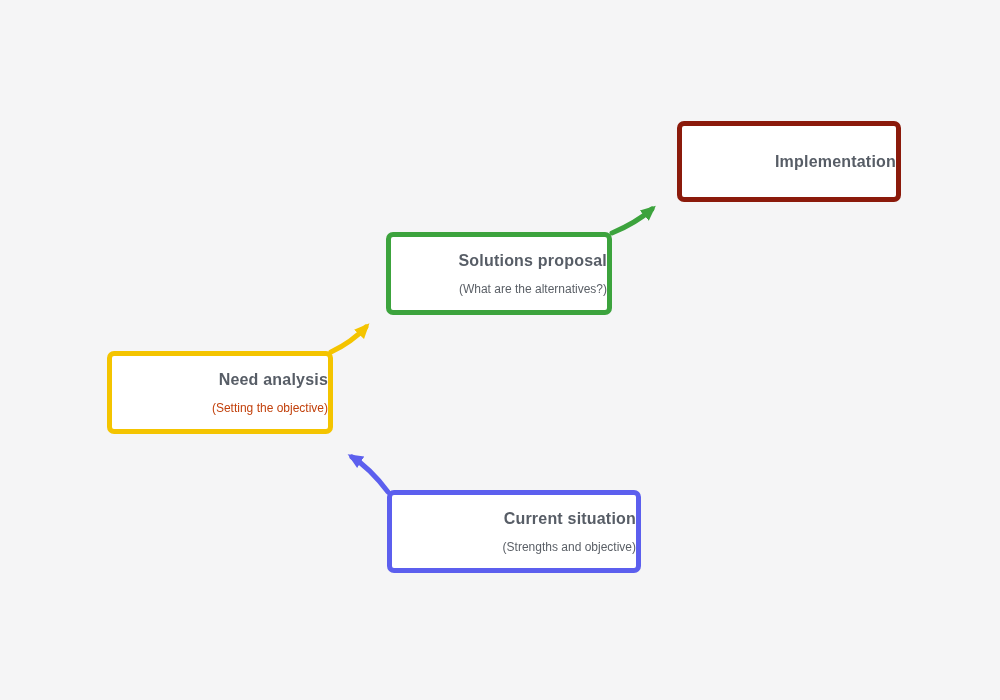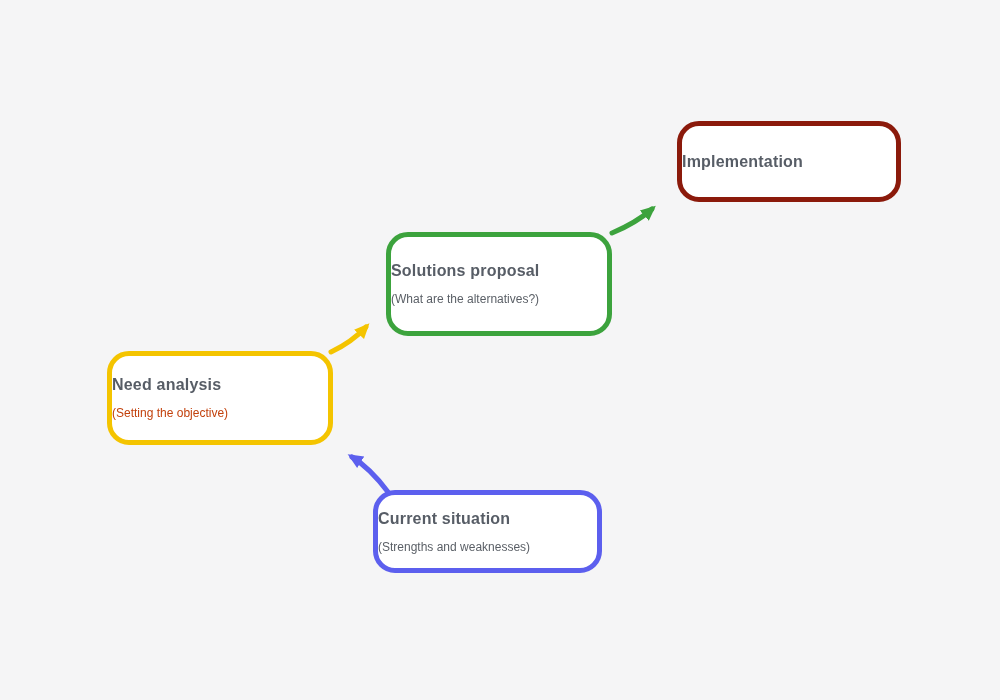--- a/index.html
+++ b/index.html
@@ -21,44 +21,44 @@
   .arrow {
     fill: none;
     stroke-width: 5;
     stroke-linecap: round;
   }
   .node {
     position: absolute;
     box-sizing: border-box;
     background: #ffffff;
     border: 5px solid #888;
-    border-radius: 22px;
+    border-radius: 7px;
     display: flex;
     flex-direction: column;
-    align-items: flex-start;
+    align-items: flex-end;
     justify-content: center;
     gap: 12px;
     text-align: center;
   }
   .node-title {
     font-size: 16px;
     font-weight: 700;
     letter-spacing: 0.2px;
     color: #575d66;
   }
   .node-subtitle {
     font-size: 12px;
     color: #5a5f66;
   }
   .node-subtitle:empty { display: none; }
 
   #node-implementation { left: 677px; top: 121px; width: 224px; height: 81px; }
-  #node-solutions      { left: 386px; top: 232px; width: 226px; height: 104px; }
-  #node-need           { left: 107px; top: 351px; width: 226px; height: 94px; }
-  #node-current        { left: 373px; top: 490px; width: 229px; height: 83px; }
+  #node-solutions      { left: 386px; top: 232px; width: 226px; height: 83px; }
+  #node-need           { left: 107px; top: 351px; width: 226px; height: 83px; }
+  #node-current        { left: 387px; top: 490px; width: 254px; height: 83px; }
 </style>
 </head>
 <body>
 
 <div class="canvas" style="background-color: rgb(245, 245, 246);">
 
   <svg class="arrows" width="1000" height="700" viewBox="0 0 1000 700" aria-hidden="true">
     <defs>
       <marker id="head-blue" viewBox="0 0 10 10" refX="6" refY="5" markerWidth="3.4" markerHeight="3.4" orient="auto">
         <path d="M0,1 L9,5 L0,9 Z" style="fill: rgb(92, 95, 238);"></path>
@@ -86,16 +86,16 @@
     <div class="node-subtitle" style="color: rgb(90, 95, 102);">(What are the alternatives?)</div>
   </div>
 
   <div class="node" id="node-need" style="border-color: rgb(244, 196, 0);">
     <div class="node-title" style="color: rgb(87, 93, 102);">Need analysis</div>
     <div class="node-subtitle" style="color: #c2410c;">(Setting the objective)</div>
   </div>
 
   <div class="node" id="node-current" style="border-color: rgb(92, 95, 238);">
     <div class="node-title" style="color: rgb(87, 93, 102);">Current situation</div>
-    <div class="node-subtitle" style="color: rgb(90, 95, 102);">(Strengths and weaknesses)</div>
+    <div class="node-subtitle" style="color: rgb(90, 95, 102);">(Strengths and objective)</div>
   </div>
 
 </div>
 
 </body></html>

